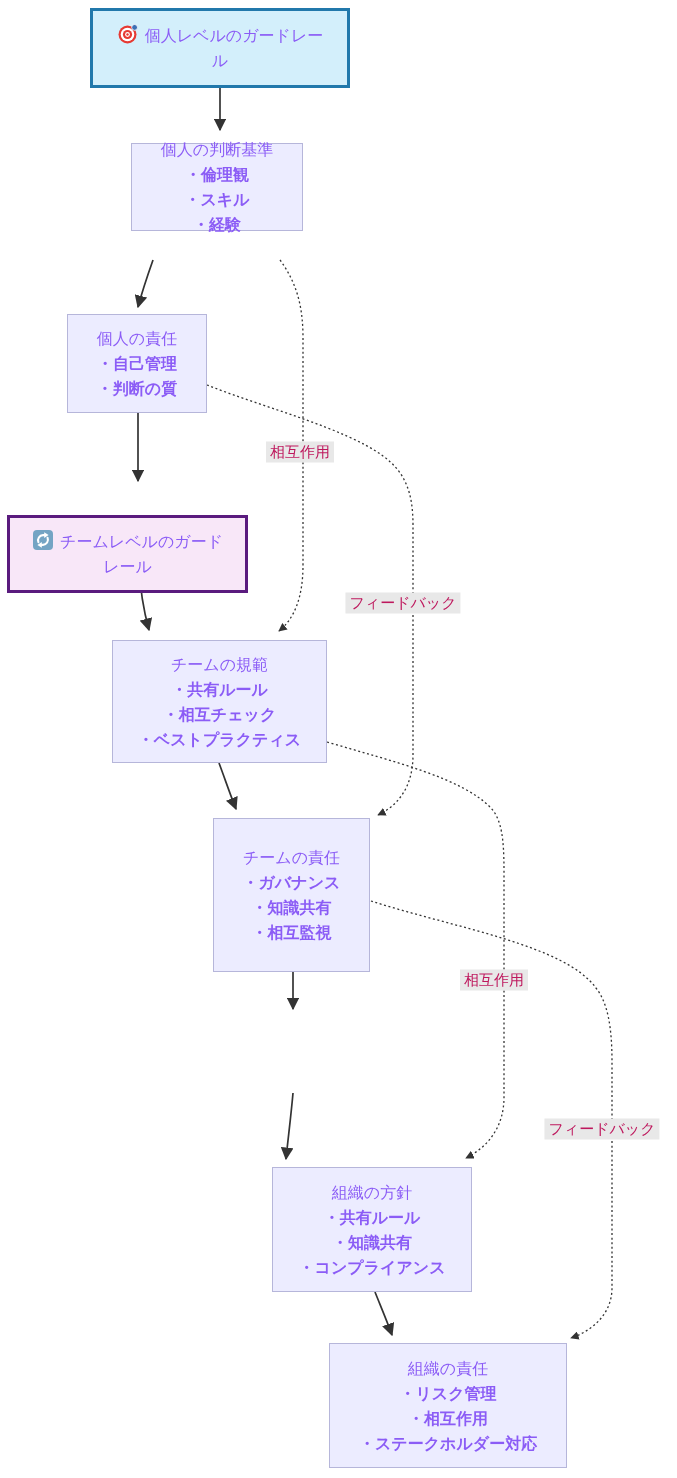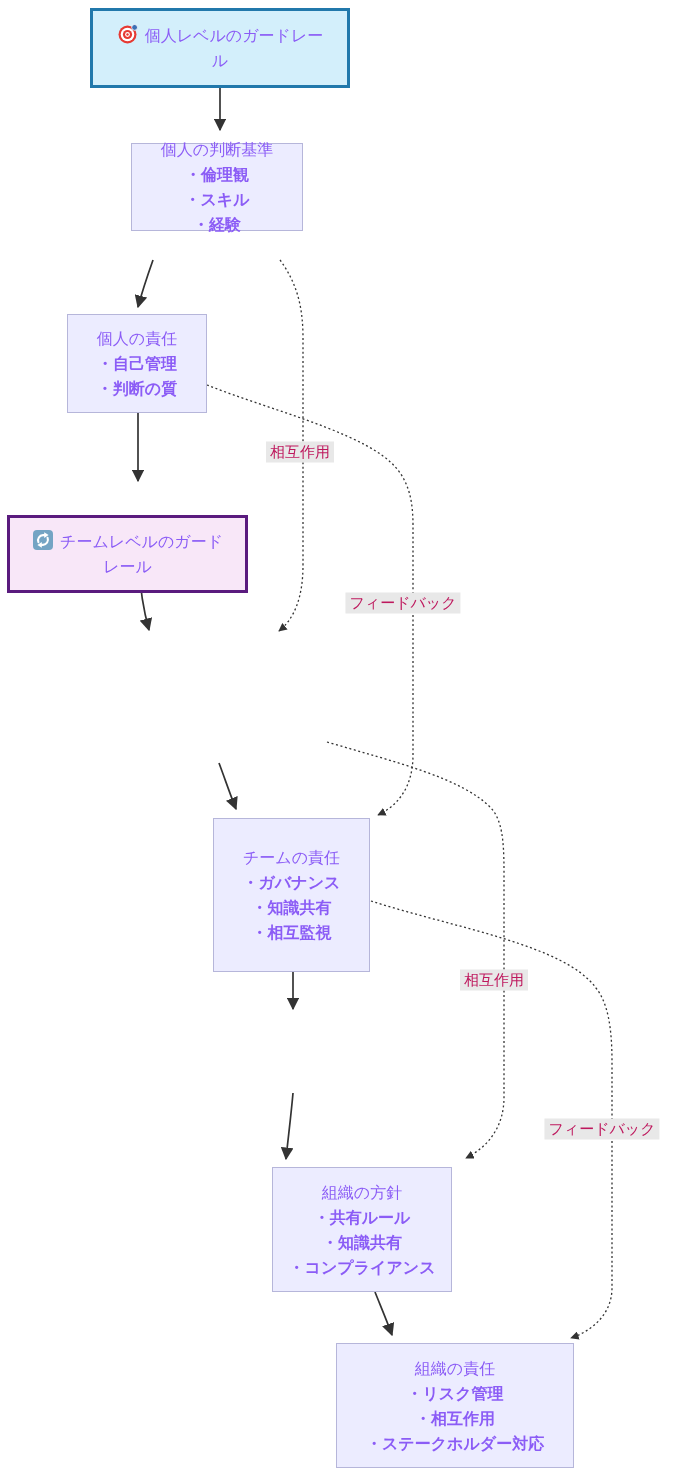--- a/index.html
+++ b/index.html
@@ -86,37 +86,43 @@
           <rect x="1" y="1" width="20" height="20" rx="4" fill="#74a4c4"></rect>
           <path d="M6.4 13.2 A5.2 5.2 0 0 1 11 6.1 h1.6" fill="none" stroke="#ffffff" stroke-width="2.1" stroke-linecap="round"></path>
           <path d="M15.6 8.8 A5.2 5.2 0 0 1 11 15.9 h-1.6" fill="none" stroke="#ffffff" stroke-width="2.1" stroke-linecap="round"></path>
           <path d="M12.2 3.2 L16.6 6.1 L12.2 9 z" fill="#ffffff"></path>
           <path d="M9.8 13 L5.4 15.9 L9.8 18.8 z" fill="#ffffff"></path>
         </svg>
       </span><span>チームレベルのガードレール</span>
     </div>
   </div>
 
+  <div class="node n-default" style="left:112px;top:640px;width:215px;height:123px;">
+    <span>チームの規範</span>
+    <span class="bullet">・共有ルール</span>
+    <span class="bullet">・相互チェック</span>
+    <span class="bullet">・ベストプラクティス</span>
+  </div>
 
   <div class="node n-default" style="left:213px;top:818px;width:157px;height:154px;">
     <span>チームの責任</span>
     <span class="bullet">・ガバナンス</span>
     <span class="bullet">・知識共有</span>
     <span class="bullet">・相互監視</span>
   </div>
 
 
-  <div class="node n-default" style="left:272px;top:1167px;width:180px;height:125px;">
+  <div class="node n-default" style="left:272px;top:1167px;width:200px;height:125px;">
     <span>組織の方針</span>
     <span class="bullet">・共有ルール</span>
     <span class="bullet">・知識共有</span>
     <span class="bullet">・コンプライアンス</span>
   </div>
 
-  <div class="node n-default" style="left:336px;top:1343px;width:238px;height:125px;">
+  <div class="node n-default" style="left:329px;top:1343px;width:238px;height:125px;">
     <span>組織の責任</span>
     <span class="bullet">・リスク管理</span>
     <span class="bullet">・相互作用</span>
     <span class="bullet">・ステークホルダー対応</span>
   </div>
 
   <div class="edge-label" style="left:300px;top:452px;">相互作用</div>
   <div class="edge-label" style="left:403px;top:603px;">フィードバック</div>
   <div class="edge-label" style="left:494px;top:980px;">相互作用</div>
   <div class="edge-label" style="left:602px;top:1129px;">フィードバック</div>

